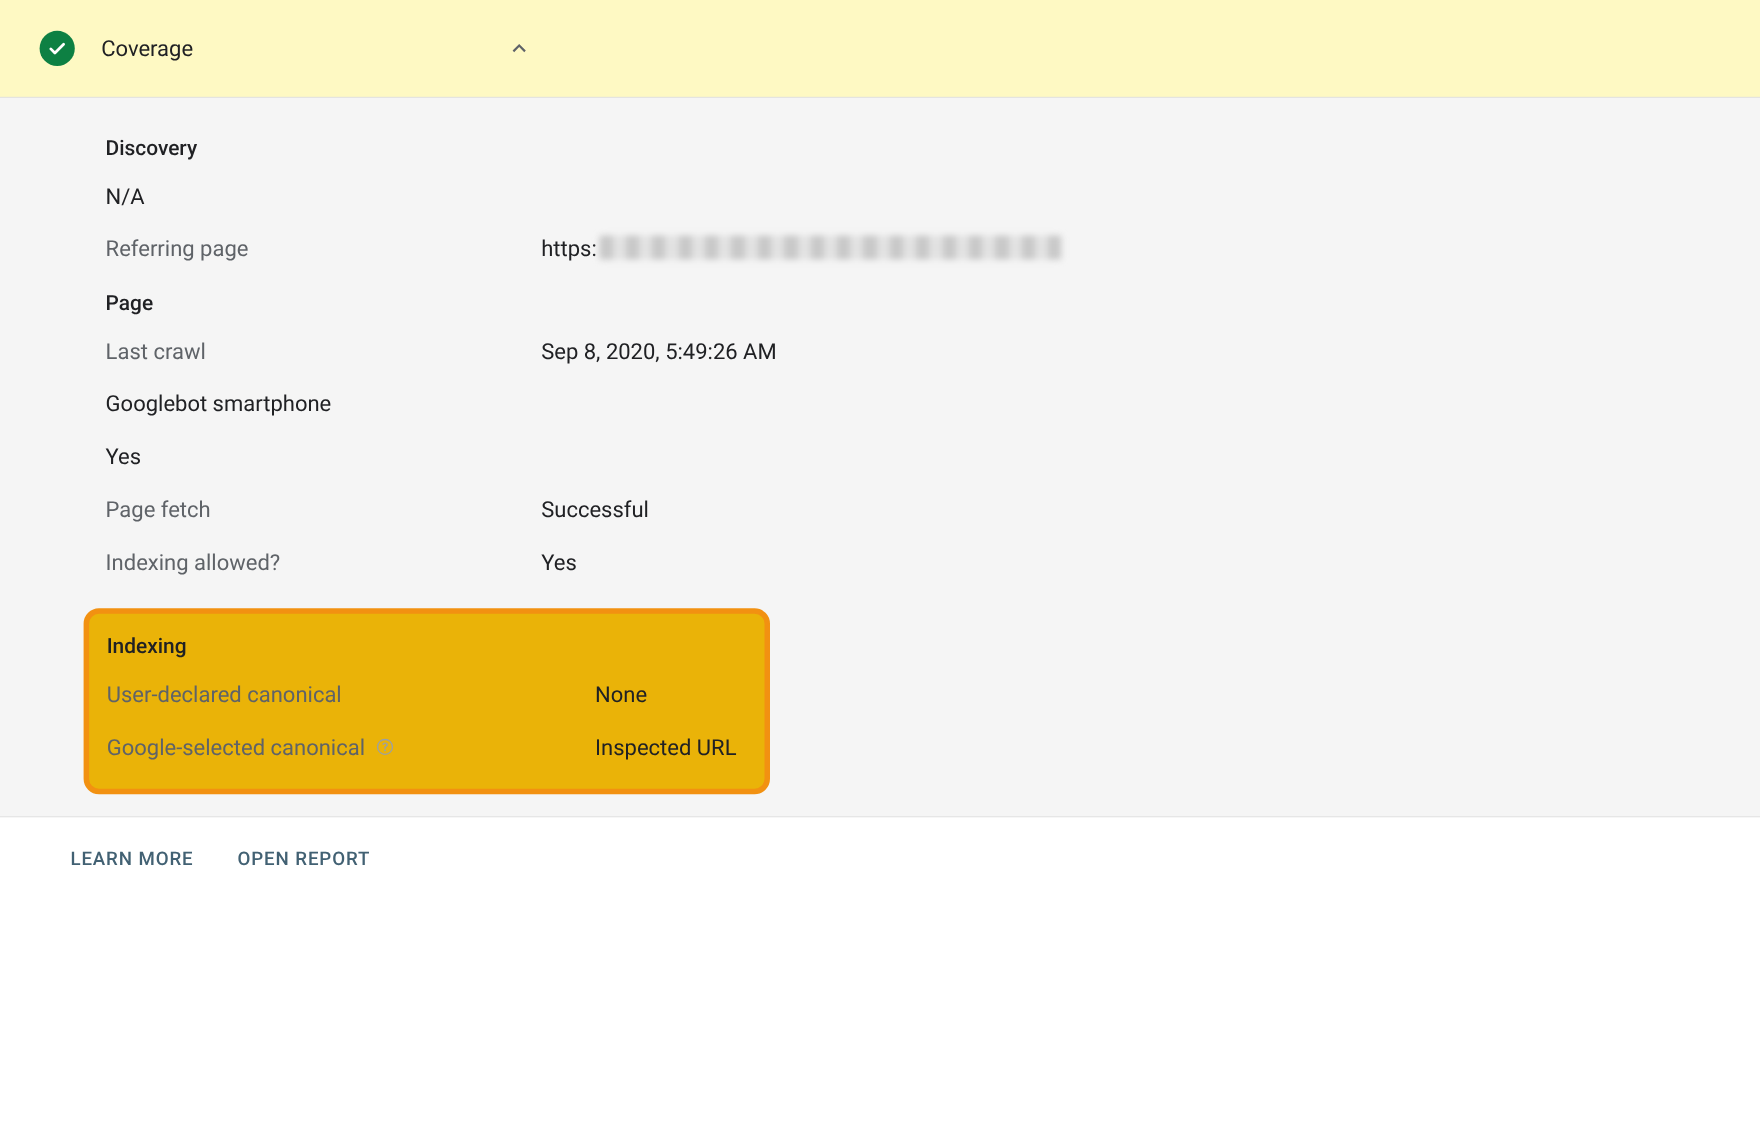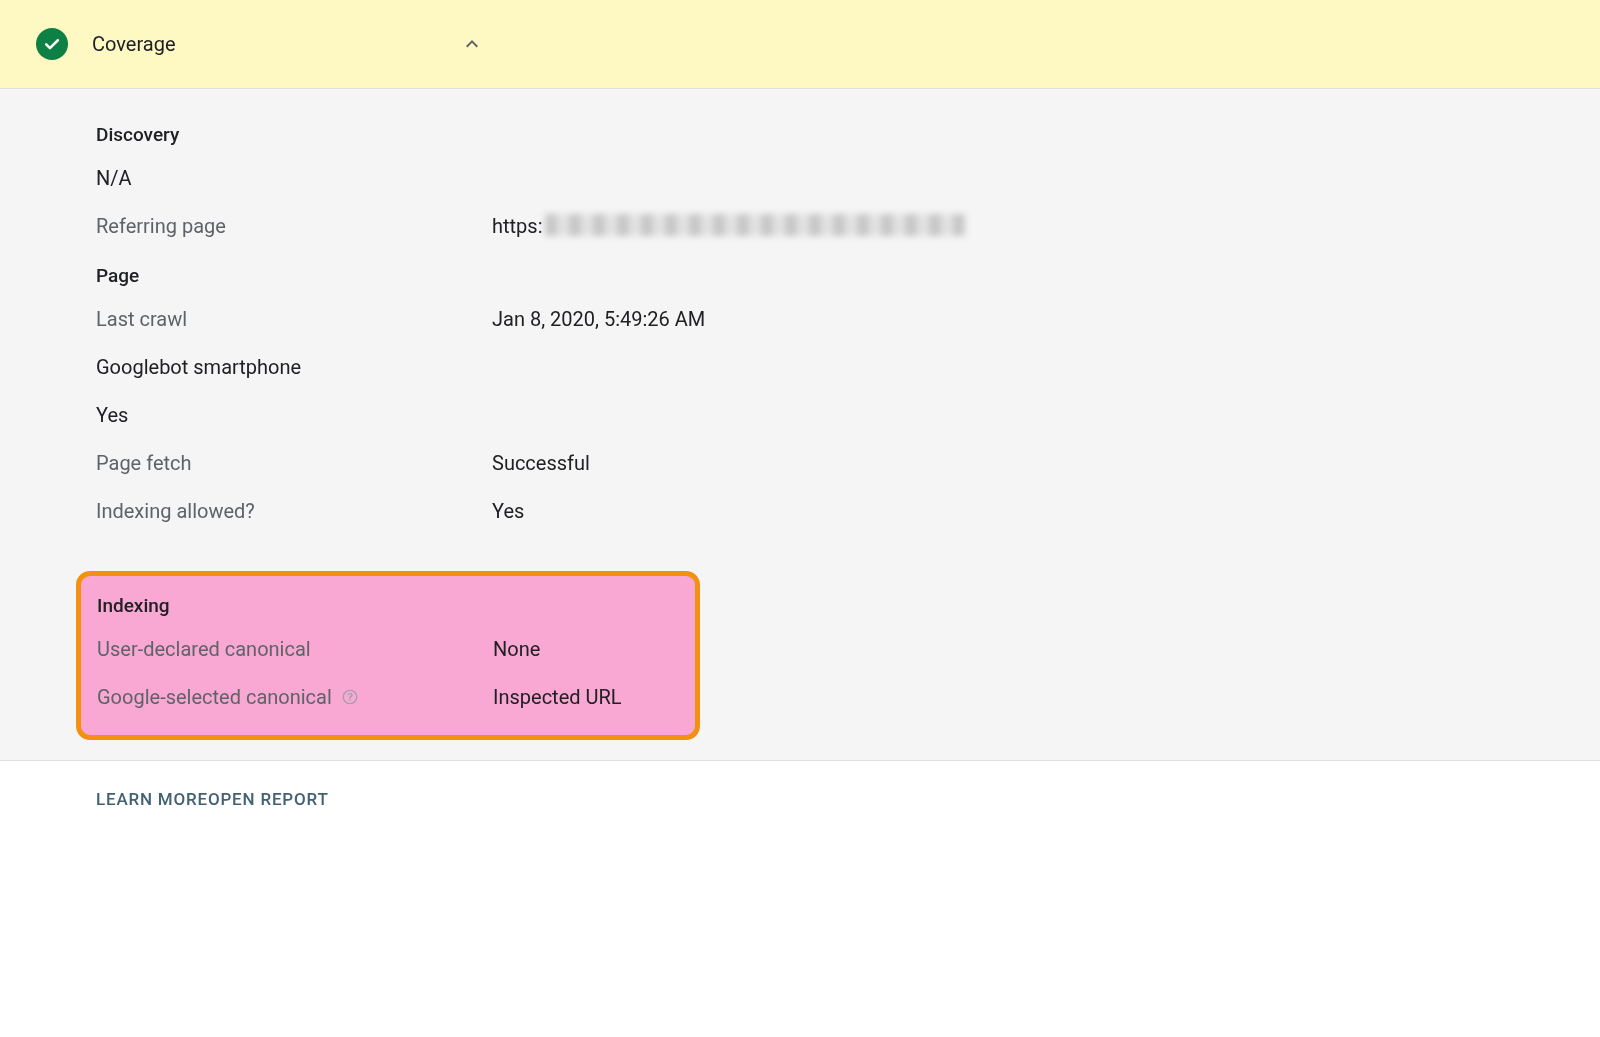--- a/index.html
+++ b/index.html
@@ -88,42 +88,43 @@
     .redacted-blur {
       display: inline-block;
       width: 420px;
       height: 22px;
       margin-left: 2px;
       background: repeating-linear-gradient(90deg, #c8c8c8 0 12px, #e2e2e2 12px 24px);
       filter: blur(3px);
       border-radius: 2px;
     }
     .highlight-box {
-      margin: 36px 0 0 76px;
+      margin: 18px 0 0 76px;
       width: 624px;
       border: 5px solid #f29111;
       border-radius: 14px;
-      background: #f9a8d4;
+      background: #eab308;
       padding: 10px 0 14px 0;
     }
     .highlight-box .section-label { padding-left: 16px; padding-right: 16px; margin-top: 0; }
-    .highlight-box .kv-row { padding-left: 16px; padding-right: 16px; }
+    .highlight-box .kv-row { padding-left: 16px; padding-right: 16px; gap: 48px; }
     .help-icon {
       display: inline-flex;
       align-items: center;
       justify-content: center;
       width: 20px;
       height: 20px;
       color: #80868b;
     }
     .help-icon svg { width: 18px; height: 18px; }
     .footer {
       border-top: 1px solid #e0e0e0;
-      padding: 28px 36px 60px 96px;
-      display: flex;
+      padding: 28px 36px 60px 64px;
+      display: flex;
+      gap: 40px;
       background: #fff;
     }
     .footer-link {
       font-size: 17px;
       font-weight: 500;
       letter-spacing: 0.8px;
       color: #426173;
       text-transform: uppercase;
       cursor: pointer;
     }
@@ -158,21 +159,21 @@
     <div class="kv-value redacted-url">
       <span>https:</span>
       <span class="redacted-blur"></span>
     </div>
   </div>
 
   <div class="section-label">Page</div>
 
   <div class="kv-row">
     <div class="kv-label">Last crawl</div>
-    <div class="kv-value">Jan 8, 2020, 5:49:26 AM</div>
+    <div class="kv-value">Sep 8, 2020, 5:49:26 AM</div>
   </div>
 
   <div class="kv-row">
     <div class="kv-value">Googlebot smartphone</div>
   </div>
 
   <div class="kv-row">
     <div class="kv-value">Yes</div>
   </div>
 

